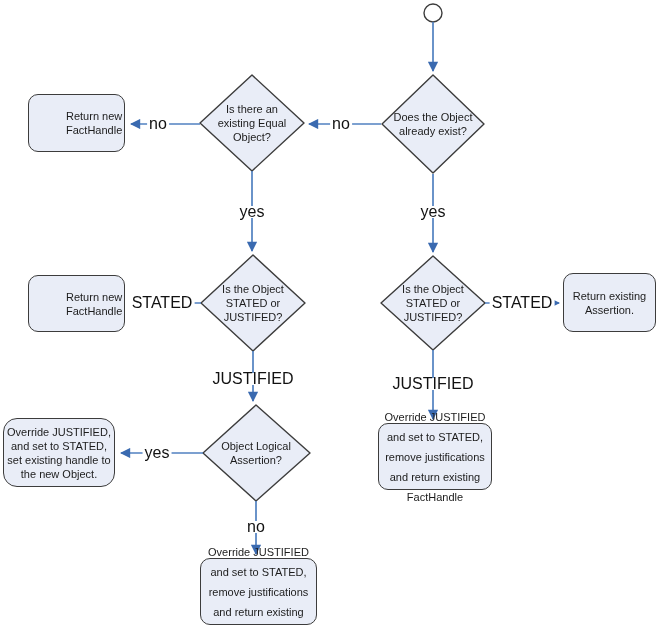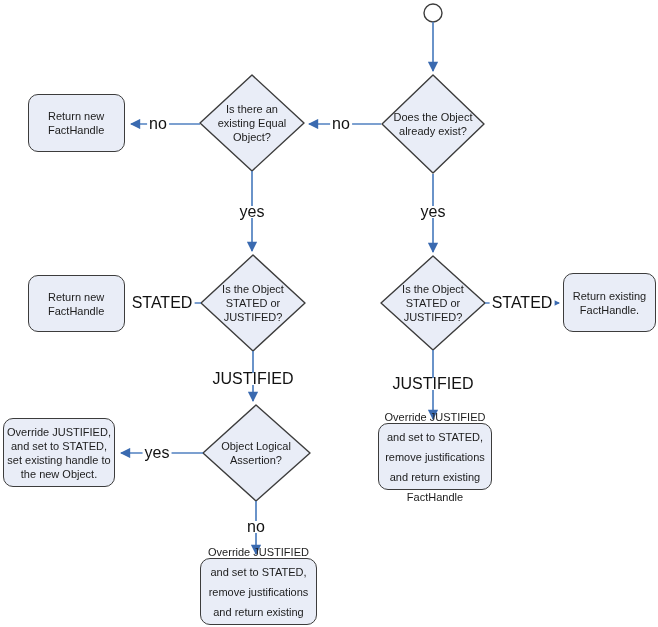--- a/index.html
+++ b/index.html
@@ -7,21 +7,21 @@
     position:relative;width:658px;height:627px;background:#ffffff;
     font-family:"Liberation Sans",sans-serif;color:#1c1c1c;overflow:hidden;
   }
   svg.layer{position:absolute;left:0;top:0;width:658px;height:627px;}
   .box{
     position:absolute;box-sizing:border-box;
     background:#e9edf7;border:1.5px solid #3c3c3c;border-radius:10px;
     display:flex;align-items:center;
     font-size:11px;line-height:14px;white-space:pre-line;
   }
-  .box.left{justify-content:flex-start;padding-left:19px;padding-right:4px;text-align:left;}
+  .box.left{justify-content:flex-start;padding-left:37px;padding-right:4px;text-align:left;}
   .box.center{justify-content:center;text-align:center;padding:2px 3px;}
   .box.dense{line-height:20px;}
   .dlabel{
     position:absolute;transform:translate(-50%,-50%);
     width:110px;text-align:center;font-size:11px;line-height:14px;
     white-space:pre-line;pointer-events:none;
   }
   .elabel{
     position:absolute;transform:translate(-50%,-50%);
     font-size:16px;line-height:12px;background:#ffffff;padding:0 2px;color:#111111;
@@ -62,23 +62,23 @@
     </g>
   </svg>
 
   <div class="box left" style="left:28px;top:94px;width:97px;height:58px;">Return new
 FactHandle</div>
 
   <div class="box left" style="left:28px;top:275px;width:97px;height:57px;">Return new
 FactHandle</div>
 
   <div class="box center" style="left:563px;top:273px;width:93px;height:59px;">Return existing
-FactHandle.</div>
+Assertion.</div>
 
-  <div class="box center" style="left:3px;top:418px;width:112px;height:69px;">Override JUSTIFIED,
+  <div class="box center" style="left:3px;top:418px;width:112px;height:69px;border-radius:14px;">Override JUSTIFIED,
 and set to STATED,
 set existing handle to
 the new Object.</div>
 
   <div class="box center dense" style="left:200px;top:558px;width:117px;height:67px;">Override JUSTIFIED
 and set to STATED,
 remove justifications
 and return existing
 FactHandle</div>
 

